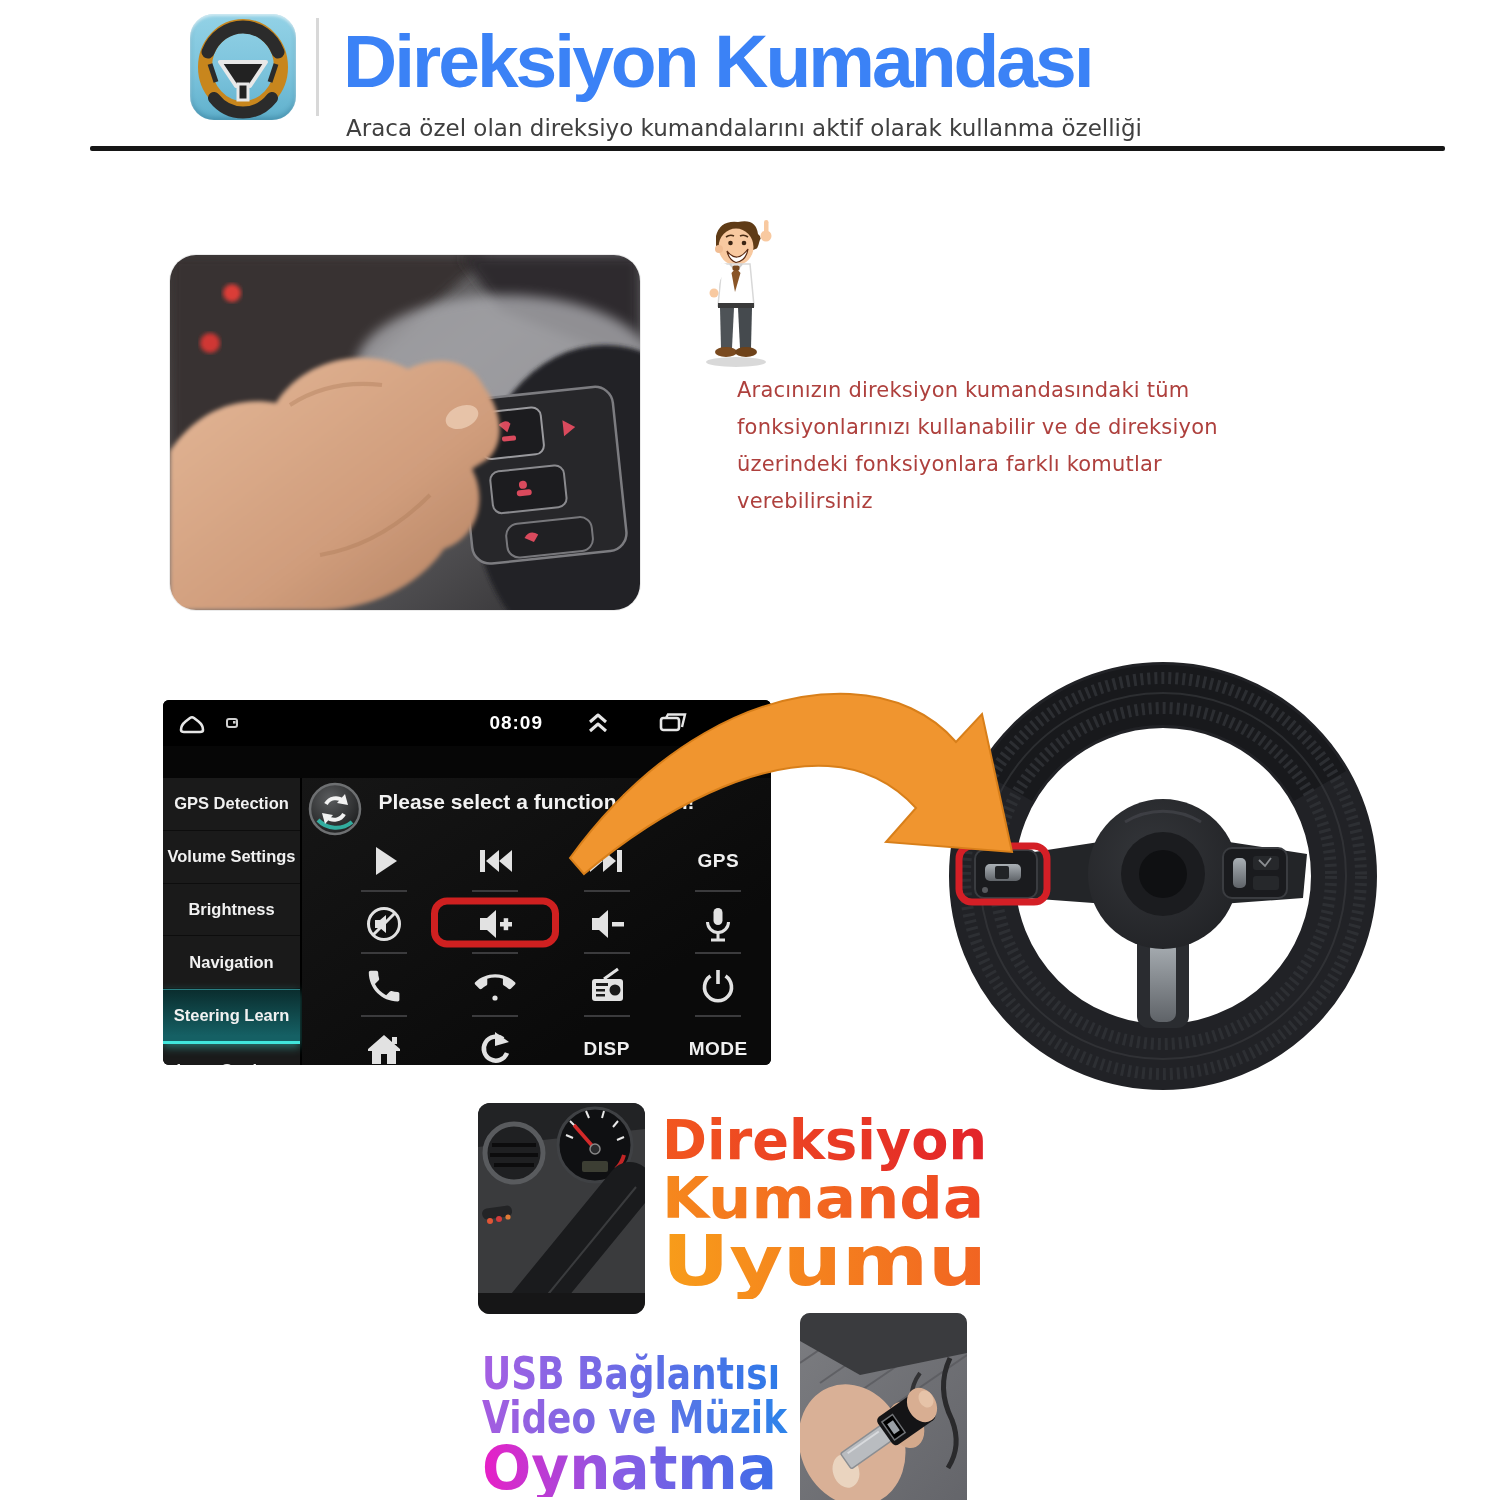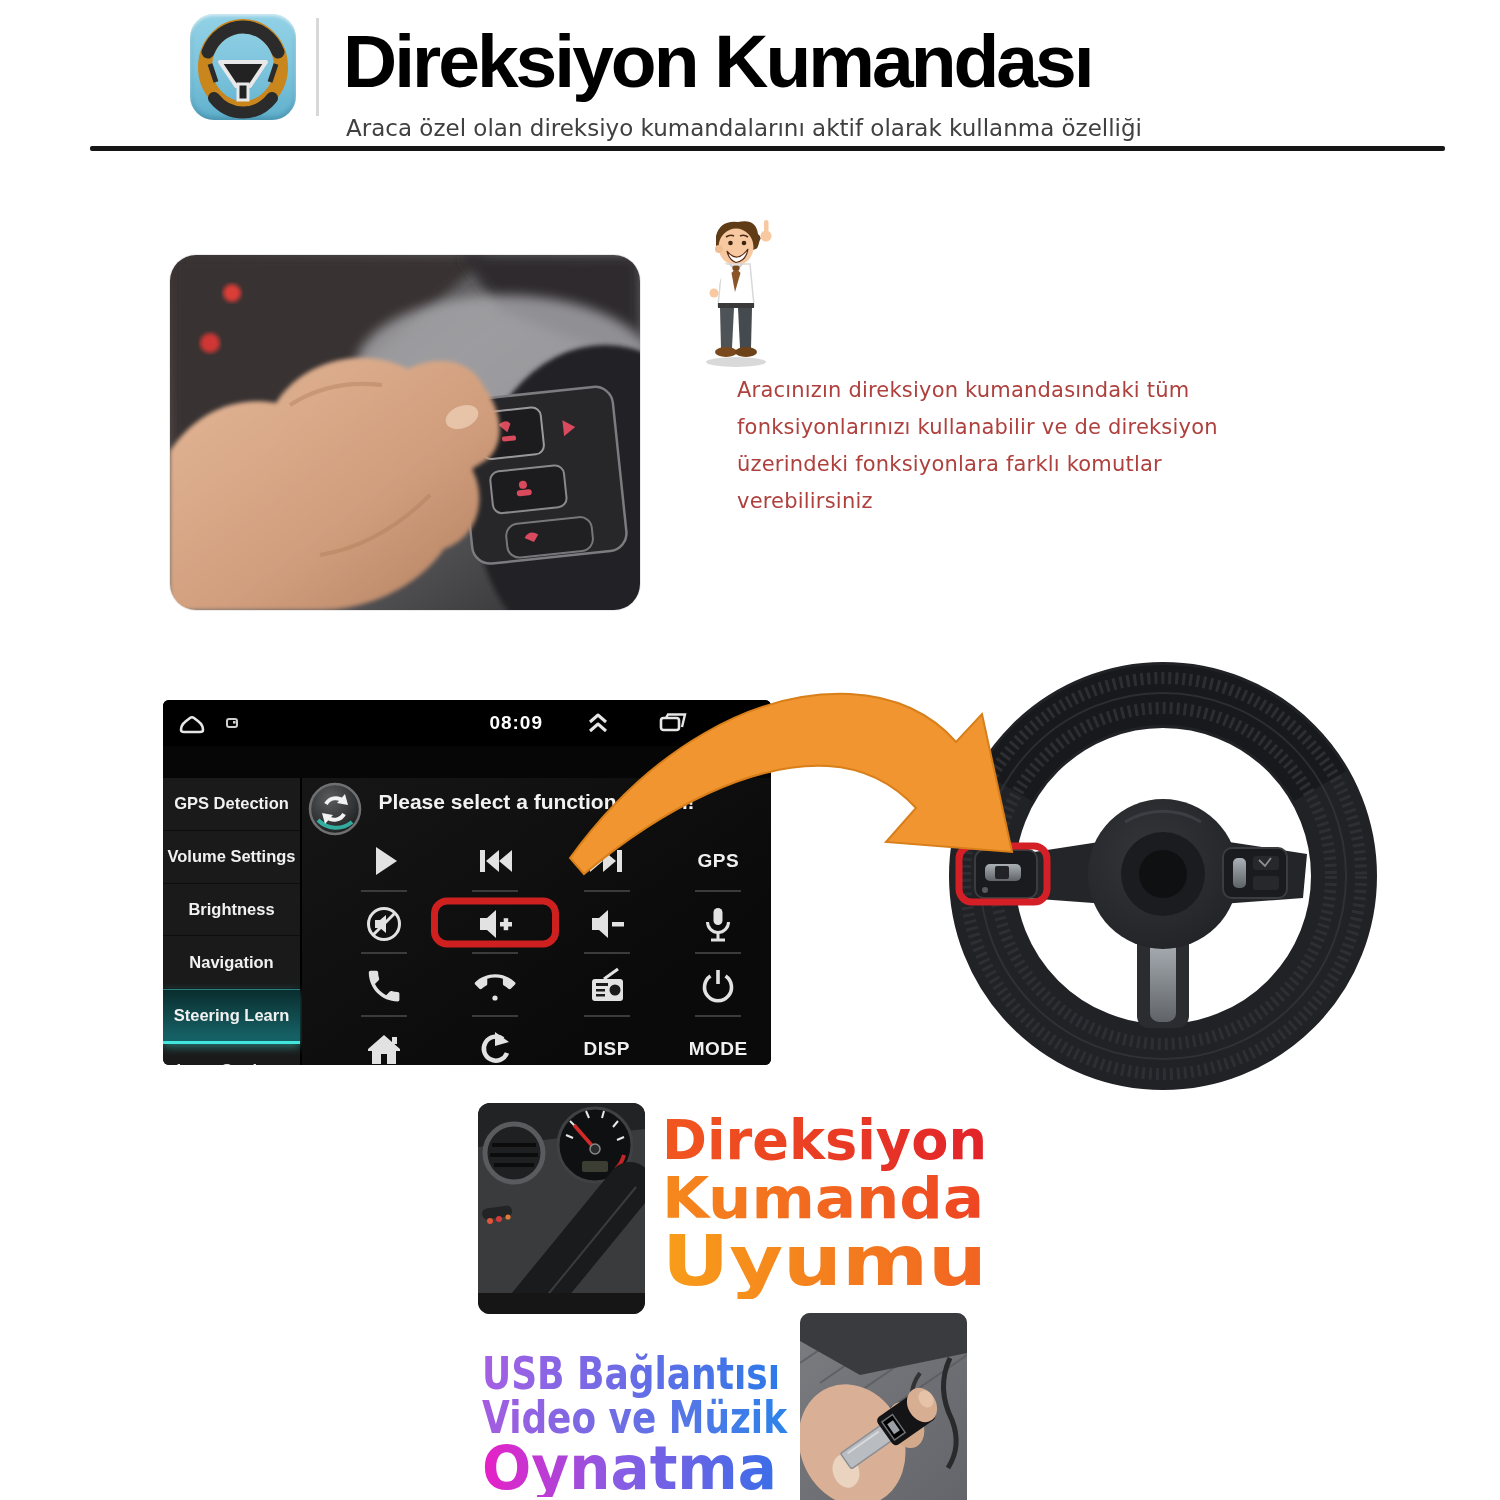--- a/index.html
+++ b/index.html
@@ -5,21 +5,21 @@
   html,body{margin:0;padding:0;background:#fff;}
   #page{position:relative;width:1500px;height:1500px;background:#ffffff;overflow:hidden;
         font-family:"Liberation Sans",sans-serif;}
   .abs{position:absolute;}
 
   
   #app-icon{left:190px;top:14px;width:106px;height:106px;border-radius:24px;
     background:linear-gradient(180deg,#93d2e6 0%,#7cc3dc 55%,#5fb0cc 100%);
     box-shadow:inset 0 2px 3px rgba(255,255,255,.6), inset 0 -3px 5px rgba(0,60,90,.25);}
   #header-vdivider{left:316px;top:18px;width:3px;height:98px;background:#d8d8d8;}
-  #page-title{left:343px;top:18px;font-size:75px;font-weight:bold;color:#000000;letter-spacing:-3px;white-space:nowrap;}
+  #page-title{left:343px;top:18px;font-size:75px;font-weight:bold;color:#3b82f6;letter-spacing:-3px;white-space:nowrap;}
   #page-subtitle{left:346px;top:115px;font-size:23px;color:#404040;font-family:"DejaVu Sans",sans-serif;white-space:nowrap;}
   #header-rule{left:90px;top:146px;width:1355px;height:5px;background:#161616;border-radius:2px;}
 
   
   #photo-hand{left:170px;top:255px;width:470px;height:355px;border-radius:26px;overflow:hidden;
     box-shadow:0 0 0 1px rgba(0,0,0,.08);}
   #photo-hand svg{display:block;filter:blur(.5px) saturate(.95);}
   #mascot{left:686px;top:216px;width:100px;height:152px;}
   #intro-text{left:737px;top:372px;font-family:"DejaVu Sans",sans-serif;font-size:21px;line-height:37px;
     color:#ae403d;letter-spacing:.2px;white-space:nowrap;}

